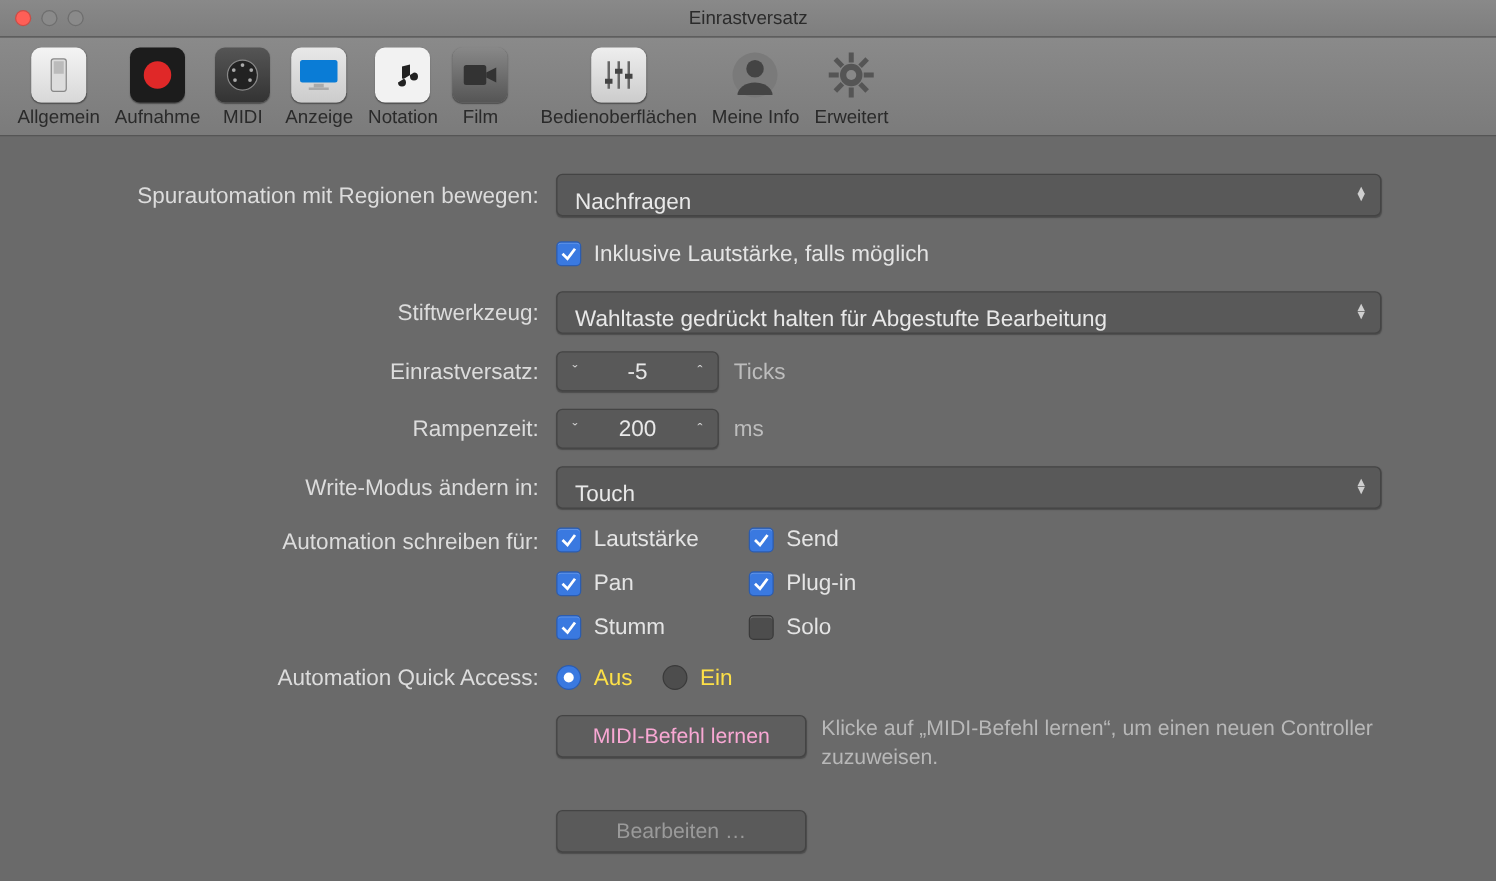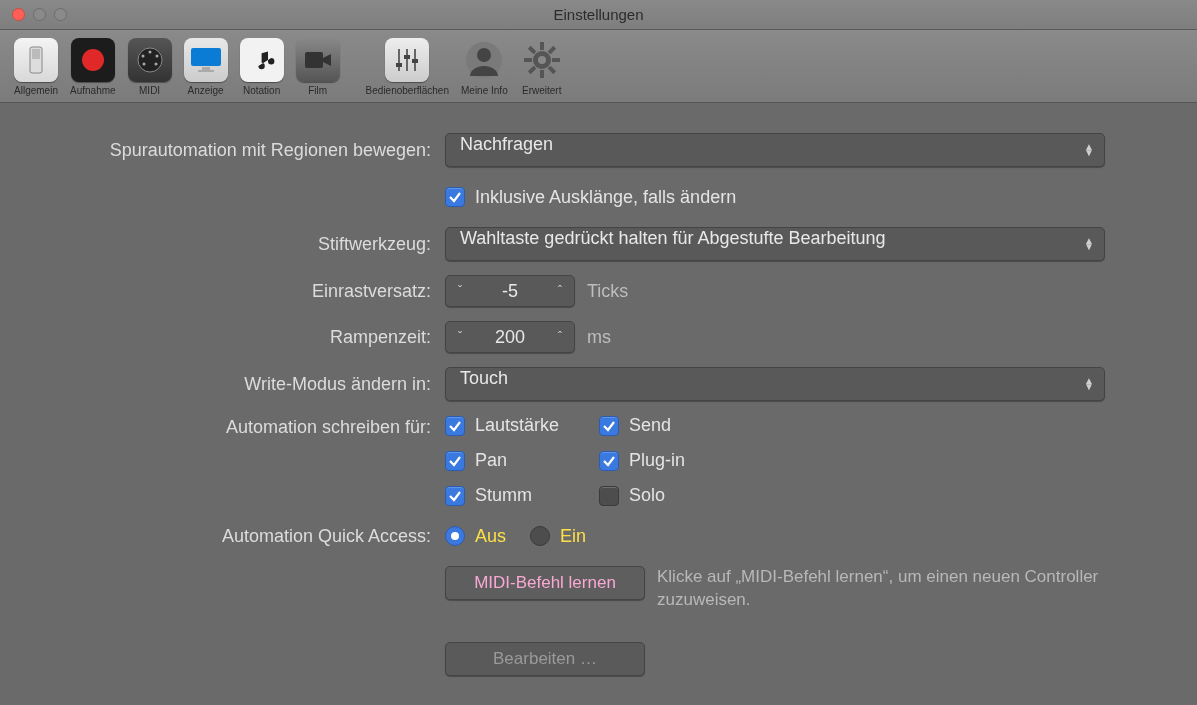--- a/index.html
+++ b/index.html
@@ -66,21 +66,21 @@
       width: 44px;
       height: 44px;
       border-radius: 8px;
       display: flex;
       align-items: center;
       justify-content: center;
       margin-bottom: 3px;
       box-shadow: 0 1px 1px rgba(0,0,0,0.4);
     }
     .toolbar-label {
-      font-size: 10px;
+      font-size: 15px;
       color: #2a2a2a;
       text-align: center;
     }
     .toolbar-spacer { width: 14px; }
     .content {
       padding: 30px 30px 20px 30px;
     }
     .row {
       display: flex;
       align-items: center;
@@ -100,21 +100,21 @@
       align-items: center;
       gap: 12px;
       flex-wrap: wrap;
     }
     .popup {
       background: #595959;
       border: 1px solid #444;
       border-radius: 5px;
       height: 34px;
       display: flex;
-      align-items: flex-start;
+      align-items: flex-end;
       padding: 0 30px 0 14px;
       position: relative;
       color: #e8e8e8;
       font-size: 18px;
       cursor: pointer;
       box-shadow: 0 1px 1px rgba(0,0,0,0.3);
     }
     .popup.wide { width: 660px; }
     .popup-arrows {
       position: absolute;
@@ -250,21 +250,21 @@
   </style>
 </head>
 <body>
 
 <div class="titlebar">
   <div class="traffic-lights">
     <div class="traffic-light traffic-close"></div>
     <div class="traffic-light traffic-min"></div>
     <div class="traffic-light traffic-zoom"></div>
   </div>
-  <div class="title">Einstellungen</div>
+  <div class="title">Einrastversatz</div>
 </div>
 
 <div class="toolbar">
   <div class="toolbar-item">
     <div class="toolbar-icon ic-general">
       <svg width="24" height="30" viewBox="0 0 24 30">
           <rect x="6" y="2" width="12" height="26" rx="2" fill="#ddd" stroke="#888"></rect>
           <rect x="8" y="4" width="8" height="10" fill="#bbb"></rect>
         </svg>
     </div>
@@ -377,21 +377,21 @@
 
   <div class="row">
     <div class="label"></div>
     <div class="controls">
       <div class="checkbox">
         <div class="checkbox-box">
           <svg viewBox="0 0 14 14">
               <path d="M2 7 L6 11 L12 3" stroke="#fff" stroke-width="2.2" fill="none"></path>
             </svg>
         </div>
-        <span class="checkbox-label">Inklusive Ausklänge, falls ändern</span>
+        <span class="checkbox-label">Inklusive Lautstärke, falls möglich</span>
       </div>
     </div>
   </div>
 
   <div class="row">
     <div class="label">Stiftwerkzeug:</div>
     <div class="controls">
       <div class="popup wide">
         <span>Wahltaste gedrückt halten für Abgestufte Bearbeitung</span>
         <span class="popup-arrows">▲<br>▼</span>

